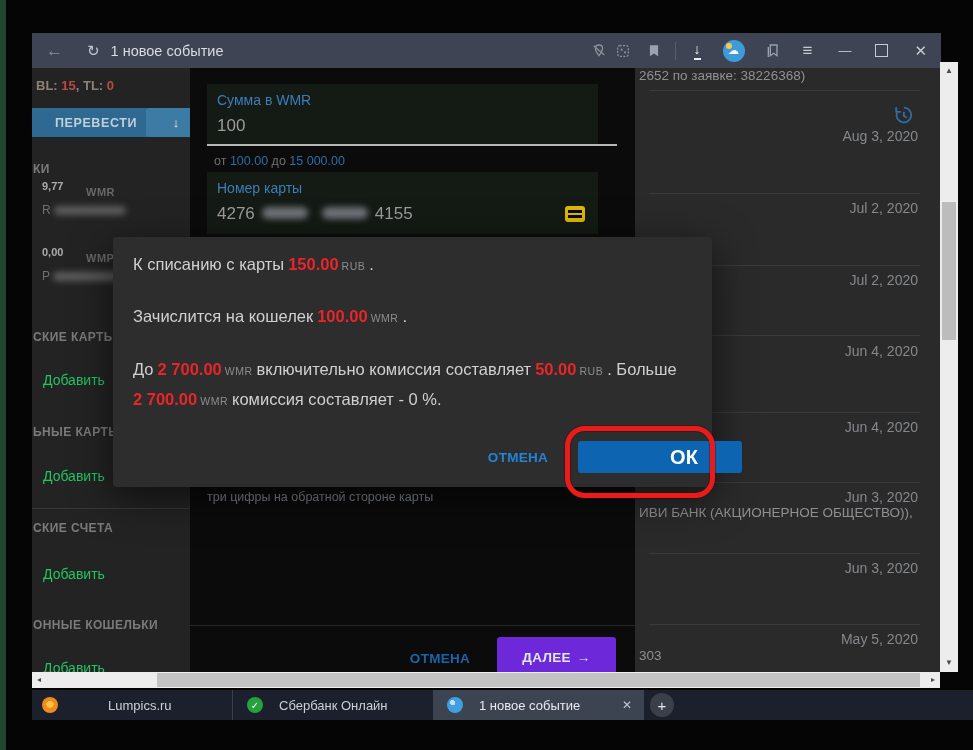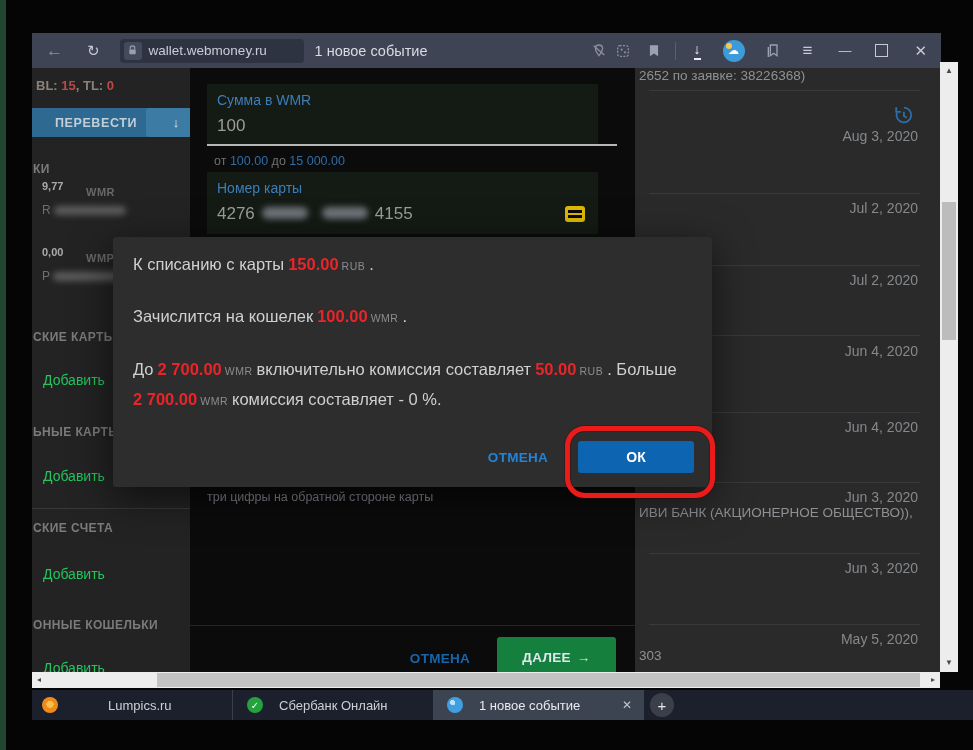--- a/index.html
+++ b/index.html
@@ -59,21 +59,21 @@
   .funder{position:absolute;left:0;bottom:0;width:410px;height:2px;background:#b5b8b5;}
   .fhint{position:absolute;left:24px;top:86px;font-size:12.5px;color:#6d736e;}
   .fhint b{color:#2e6da6;font-weight:normal;}
   .blurgrp{display:inline-block;width:46px;height:12px;margin:0 7px;border-radius:6px;background:#70747a;filter:blur(3px);vertical-align:baseline;}
   .cardico{position:absolute;right:13px;top:34px;width:20px;height:16px;background:#ddb900;border-radius:3px;}
   .cardico i{position:absolute;left:3px;width:14px;height:3px;background:#0b0b0b;}
   .cardico i.b1{top:4px;} .cardico i.b2{top:9px;}
   .cvv{position:absolute;left:17px;top:422px;font-size:12.5px;color:#7d828a;}
   .fdiv{position:absolute;left:0;top:557px;width:445px;height:1px;background:#262626;}
   .fcancel{position:absolute;left:215px;top:583px;width:70px;text-align:center;color:#1766ab;font-weight:bold;font-size:13.5px;letter-spacing:.3px;}
-  .fnext{position:absolute;left:307px;top:569px;width:119px;height:40px;background:#15803d;border-radius:3px;
+  .fnext{position:absolute;left:307px;top:569px;width:119px;height:40px;background:#6d28d9;border-radius:3px;
          display:flex;align-items:center;justify-content:center;color:#dfe7ef;font-weight:bold;font-size:13.5px;letter-spacing:.3px;}
   .fnext span{margin:0 3px;}
 
   
   .events{position:absolute;left:603px;top:0;width:305px;height:604px;background:#2a2a2a;overflow:hidden;}
   .ev-sep{position:absolute;left:14px;width:271px;height:1px;background:#3a3a3a;}
   .ev-date{position:absolute;right:22px;font-size:14px;color:#85888c;}
   .ev-text{position:absolute;left:4px;font-size:13.5px;color:#8e9194;white-space:nowrap;}
   .histico{position:absolute;right:26px;top:36px;width:22px;height:22px;}
 
@@ -89,21 +89,21 @@
   .modal{left:113px;top:237px;width:599px;height:250px;background:#2d2d2d;border-radius:3px;z-index:10;
          box-shadow:0 10px 40px rgba(0,0,0,.6);color:#cfd0d2;font-size:16.5px;}
   .mline{position:absolute;left:20px;right:20px;}
   .m1{top:18px;} .m2{top:70px;}
   .mpara{top:118px;line-height:28px;}
   .red{color:#e8252a;font-weight:bold;}
   .cur{color:#8a8d90;font-size:10.5px;letter-spacing:.5px;margin:0 4px 0 3px;}
   .mw{margin-right:4px;}
   .mcancel{position:absolute;left:368px;top:213px;width:74px;text-align:center;color:#2283d8;font-weight:bold;font-size:13.5px;letter-spacing:.3px;}
   .mok{position:absolute;left:465px;top:204px;width:116px;height:32px;background:#0d64b0;border-radius:3px;
-       display:flex;align-items:center;justify-content:center;color:#fff;font-weight:bold;font-size:14px;}
+       display:flex;align-items:center;justify-content:center;color:#fff;font-weight:bold;font-size:20px;padding-left:48px;}
 
   
   .ring{left:565px;top:426px;width:140px;height:62px;border:5px solid #ea1b1b;border-radius:20px;z-index:11;
         box-shadow:0 0 0 1px rgba(60,0,0,.35), inset 0 0 0 1px rgba(60,0,0,.35);}
 
   
   .tabbar{left:32px;top:690px;width:941px;height:30px;background:#1b202c;display:flex;align-items:center;z-index:7;}
   .tab{height:30px;display:flex;align-items:center;}
   .tab-ico{width:16px;height:16px;border-radius:50%;flex:none;}
   .lump{background:radial-gradient(circle at 50% 45%,#f9c04a 0 30%,#ef8b1d 31% 100%);margin-left:10px;}
@@ -122,29 +122,20 @@
 </head>
 <body>
 
 <div class="screen">
 
   <div class="abs sliver"></div>
 
   <div class="abs toolbar">
     <span class="tb-ico back">←</span>
     <span class="tb-ico refresh">↻</span>
-    <div class="urlpill">
-      <span class="lockbox">
-        <svg width="11" height="11" viewBox="0 0 24 24">
-            <path d="M7 10V7a5 5 0 0 1 10 0v3" fill="none" stroke="#9aa0ac" stroke-width="2.5"></path>
-            <rect x="5" y="10" width="14" height="10" rx="2" fill="#9aa0ac"></rect>
-          </svg>
-      </span>
-      <span class="urltext">wallet.webmoney.ru</span>
-    </div>
     <span class="pagetitle">1 новое событие</span>
     <div class="tb-right">
       <span>
         <svg width="16" height="16" viewBox="0 0 24 24">
             <path d="M12 3c-3 0-5.3 2.2-5.3 5.2C6.7 12 12 19 12 19s5.3-7 5.3-10.8C17.3 5.2 15 3 12 3z" fill="none" stroke="#8b8f99" stroke-width="2"></path>
             <line x1="4" y1="4" x2="20" y2="18" stroke="#8b8f99" stroke-width="2"></line>
           </svg>
       </span>
       <span style="margin-left:8px">
         <svg width="16" height="16" viewBox="0 0 24 24">

